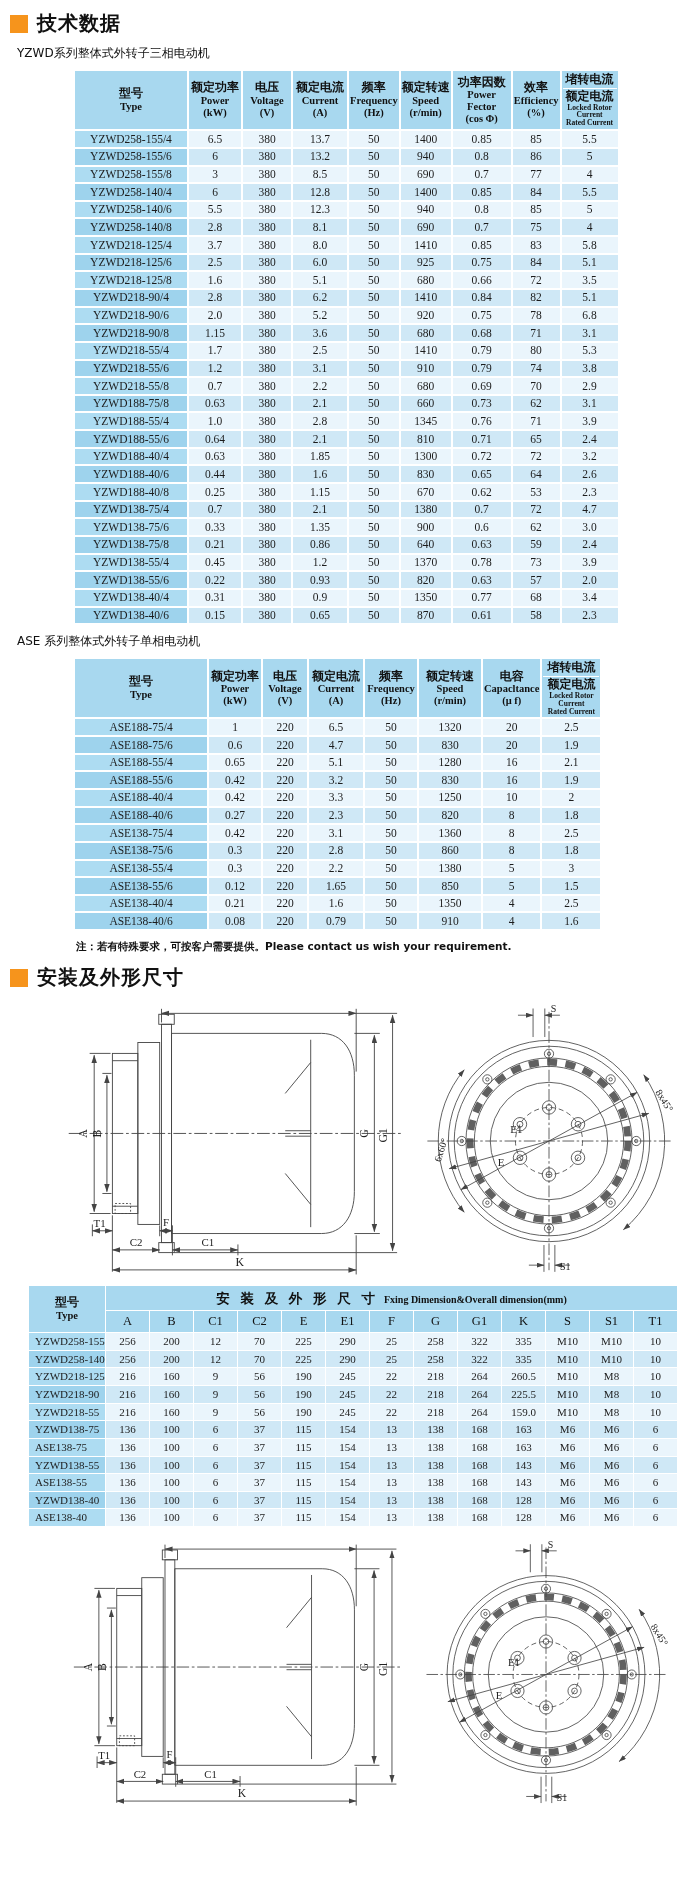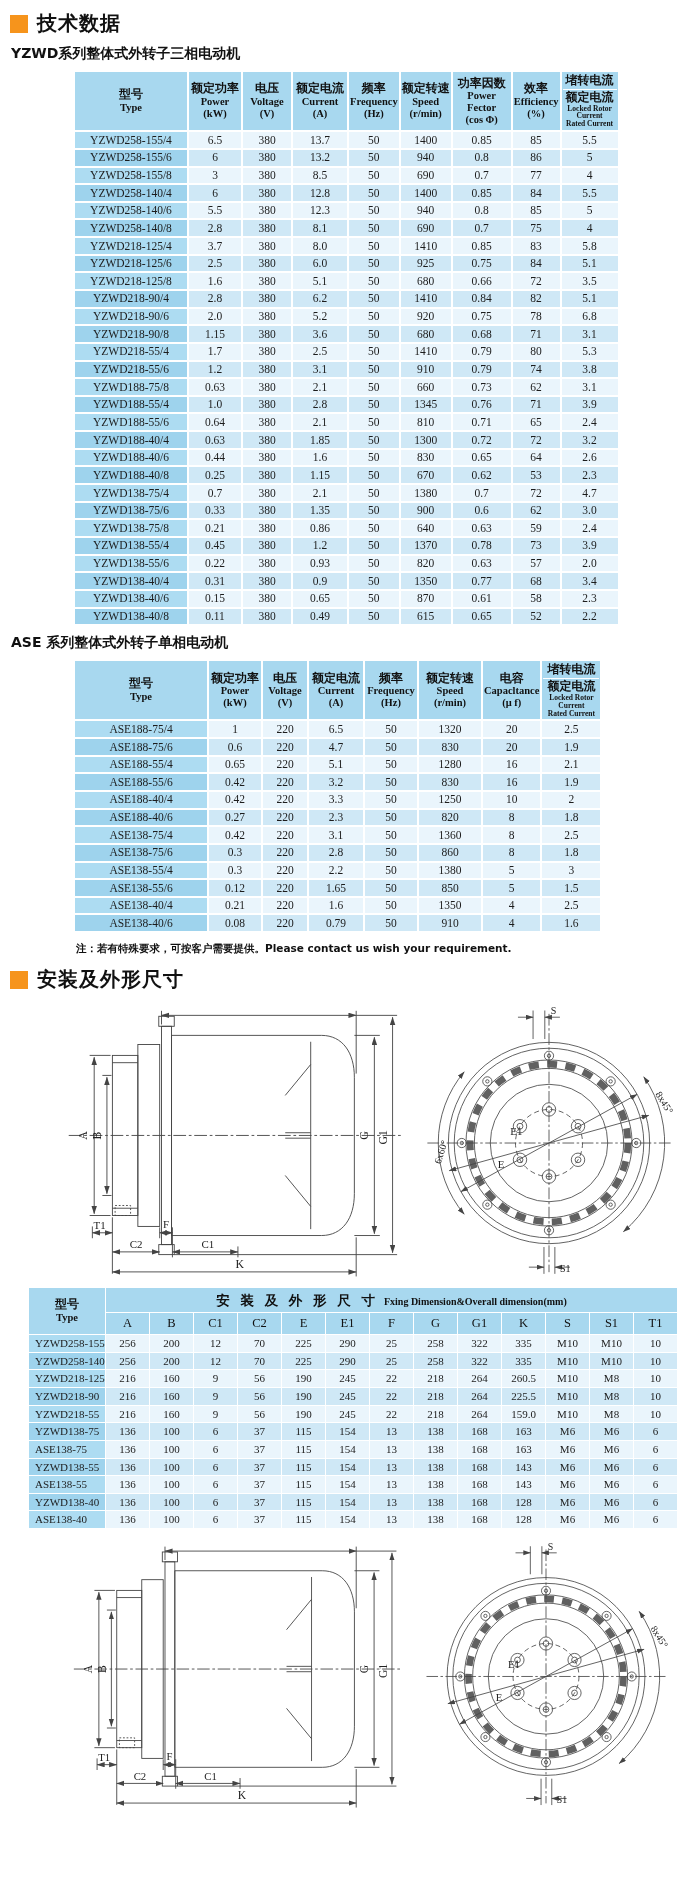--- a/index.html
+++ b/index.html
@@ -6,21 +6,21 @@
   .page{
     width:700px;min-height:1890px;box-sizing:border-box;
     padding-top:6px;position:relative;background:#fff;
     outline:1px solid #e4e4e4;
     font-family:"DejaVu Sans",sans-serif;color:#111;
   }
   
   .sec{display:flex;align-items:center;gap:9px;margin:4px 0 2px 10px;}
   .sq{width:18px;height:18px;background:#f6941c;flex:0 0 auto;}
   .sec .t{font-size:20px;font-weight:bold;letter-spacing:1px;text-align:right;}
-  .series{font-size:14px;font-weight:bold;margin:8px 0 7px 11px;}
+  .series{font-size:12px;font-weight:normal;margin:8px 0 7px 17px;}
 
   
   table.spec{border-collapse:separate;border-spacing:2px;margin-left:73px;table-layout:fixed;}
   table.spec th{background:#a8d8ef;padding:2px 1px;vertical-align:middle;}
   table.spec td{text-align:center;font-family:"Liberation Serif",serif;font-size:11.5px;
     color:#1c1c1c;padding:1.5px 0;line-height:1.1;overflow:hidden;white-space:nowrap;}
   table.spec tbody tr:nth-child(odd) td{background:#eaf5fc;}
   table.spec tbody tr:nth-child(even) td{background:#cfe8f6;}
   table.spec tbody tr:nth-child(odd) td.type-col{background:#addcf2;}
   table.spec tbody tr:nth-child(even) td.type-col{background:#9ed3ed;}
@@ -394,20 +394,31 @@
           <td>1.2</td>
           <td>380</td>
           <td>3.1</td>
           <td>50</td>
           <td>910</td>
           <td>0.79</td>
           <td>74</td>
           <td>3.8</td>
         </tr>
         <tr>
+          <td class="type-col">YZWD218-55/8</td>
+          <td>0.7</td>
+          <td>380</td>
+          <td>2.2</td>
+          <td>50</td>
+          <td>680</td>
+          <td>0.69</td>
+          <td>70</td>
+          <td>2.9</td>
+        </tr>
+        <tr>
           <td class="type-col">YZWD188-75/8</td>
           <td>0.63</td>
           <td>380</td>
           <td>2.1</td>
           <td>50</td>
           <td>660</td>
           <td>0.73</td>
           <td>62</td>
           <td>3.1</td>
         </tr>
@@ -535,31 +546,20 @@
         <tr>
           <td class="type-col">YZWD138-40/6</td>
           <td>0.15</td>
           <td>380</td>
           <td>0.65</td>
           <td>50</td>
           <td>870</td>
           <td>0.61</td>
           <td>58</td>
           <td>2.3</td>
-        </tr>
-        <tr>
-          <td class="type-col">YZWD138-40/8</td>
-          <td>0.11</td>
-          <td>380</td>
-          <td>0.49</td>
-          <td>50</td>
-          <td>615</td>
-          <td>0.65</td>
-          <td>52</td>
-          <td>2.2</td>
         </tr>
       </tbody>
   </table>
 
   <div class="series">ASE 系列整体式外转子单相电动机</div>
 
   <table class="spec">
     <colgroup>
       <col style="width:132px">
         <col style="width:52px">

